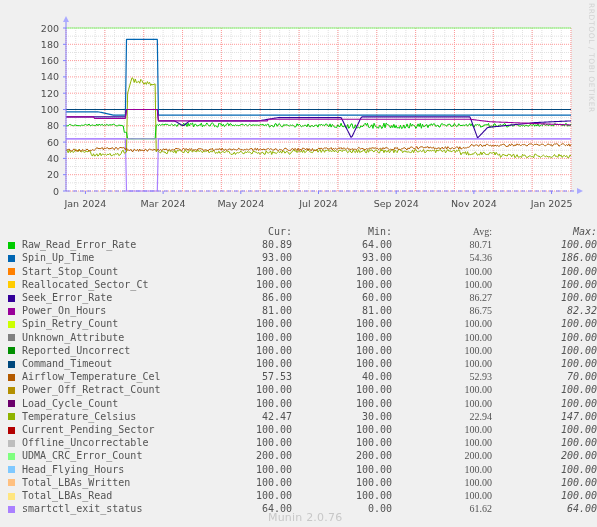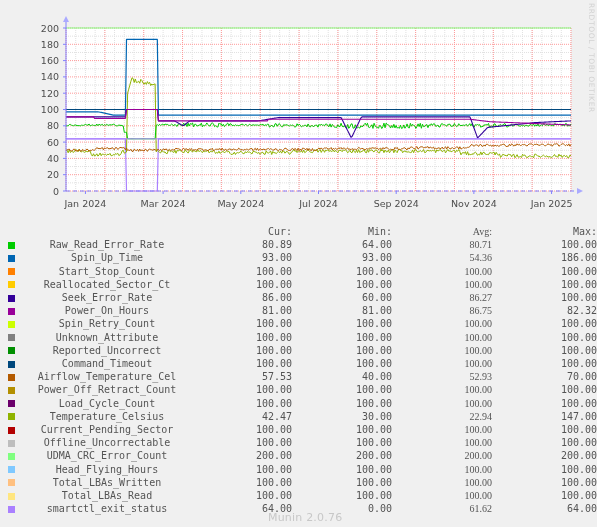--- a/index.html
+++ b/index.html
@@ -14,26 +14,26 @@
   #graph{position:absolute;left:0;top:0;width:597px;height:527px;}
   .legend-wrap{
     position:absolute;left:0;top:225px;width:597px;
     font-family:"DejaVu Sans Mono","Liberation Mono",monospace;
     font-size:10px;
     color:#545454;
   }
   table.legend{border-collapse:collapse;width:597px;table-layout:fixed;}
   table.legend td{padding:0;height:13.2px;line-height:13.2px;vertical-align:middle;white-space:nowrap;}
   td.sw{width:22px;text-align:center;}
-  td.nm{width:170px;text-align:center;}
+  td.nm{width:170px;}
   td.num{text-align:right;}
   td.c1{width:100px;}
   td.c2{width:100px;}
   td.c3{width:100px;font-family:Liberation Serif, serif;}
-  td.c4{width:105px;}
+  td.c4{width:105px;font-style:italic;}
   .swatch{display:inline-block;width:7px;height:7px;vertical-align:middle;}
   .hdr td{color:#545454;}
   .brand{
     position:absolute;left:268px;top:511px;
     font-family:"DejaVu Sans","Liberation Sans",sans-serif;
     font-size:11px;color:#c8c8c8;letter-spacing:0.2px;
   }
   .watermark{
     position:absolute;right:1px;top:3px;
     font-family:"DejaVu Sans","Liberation Sans",sans-serif;

